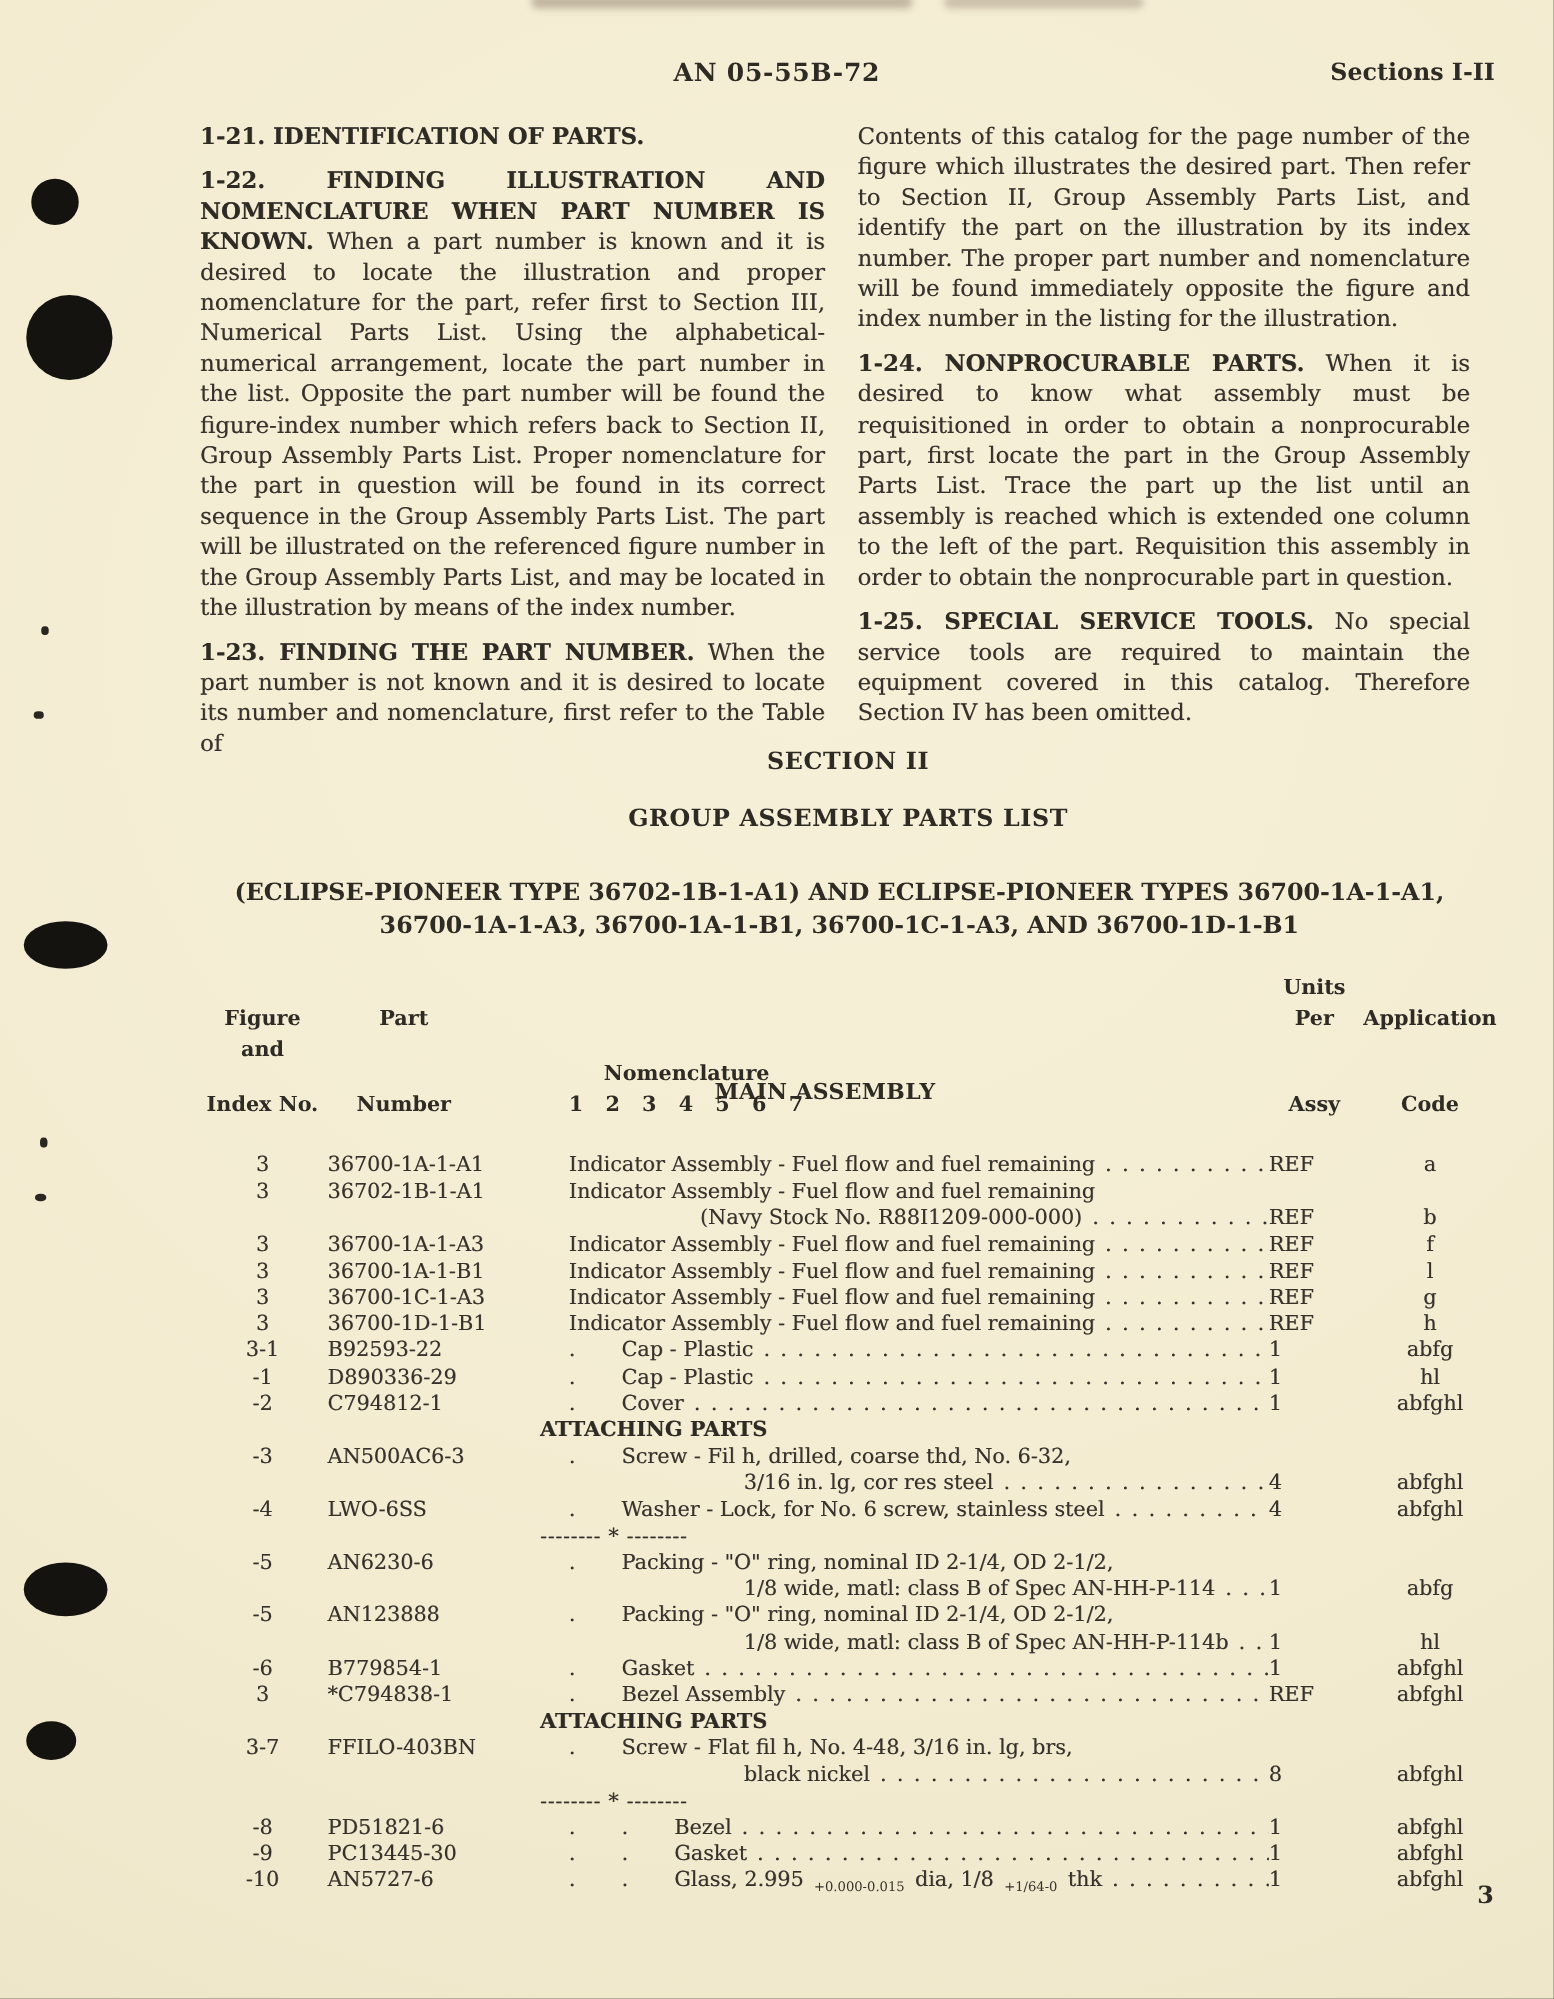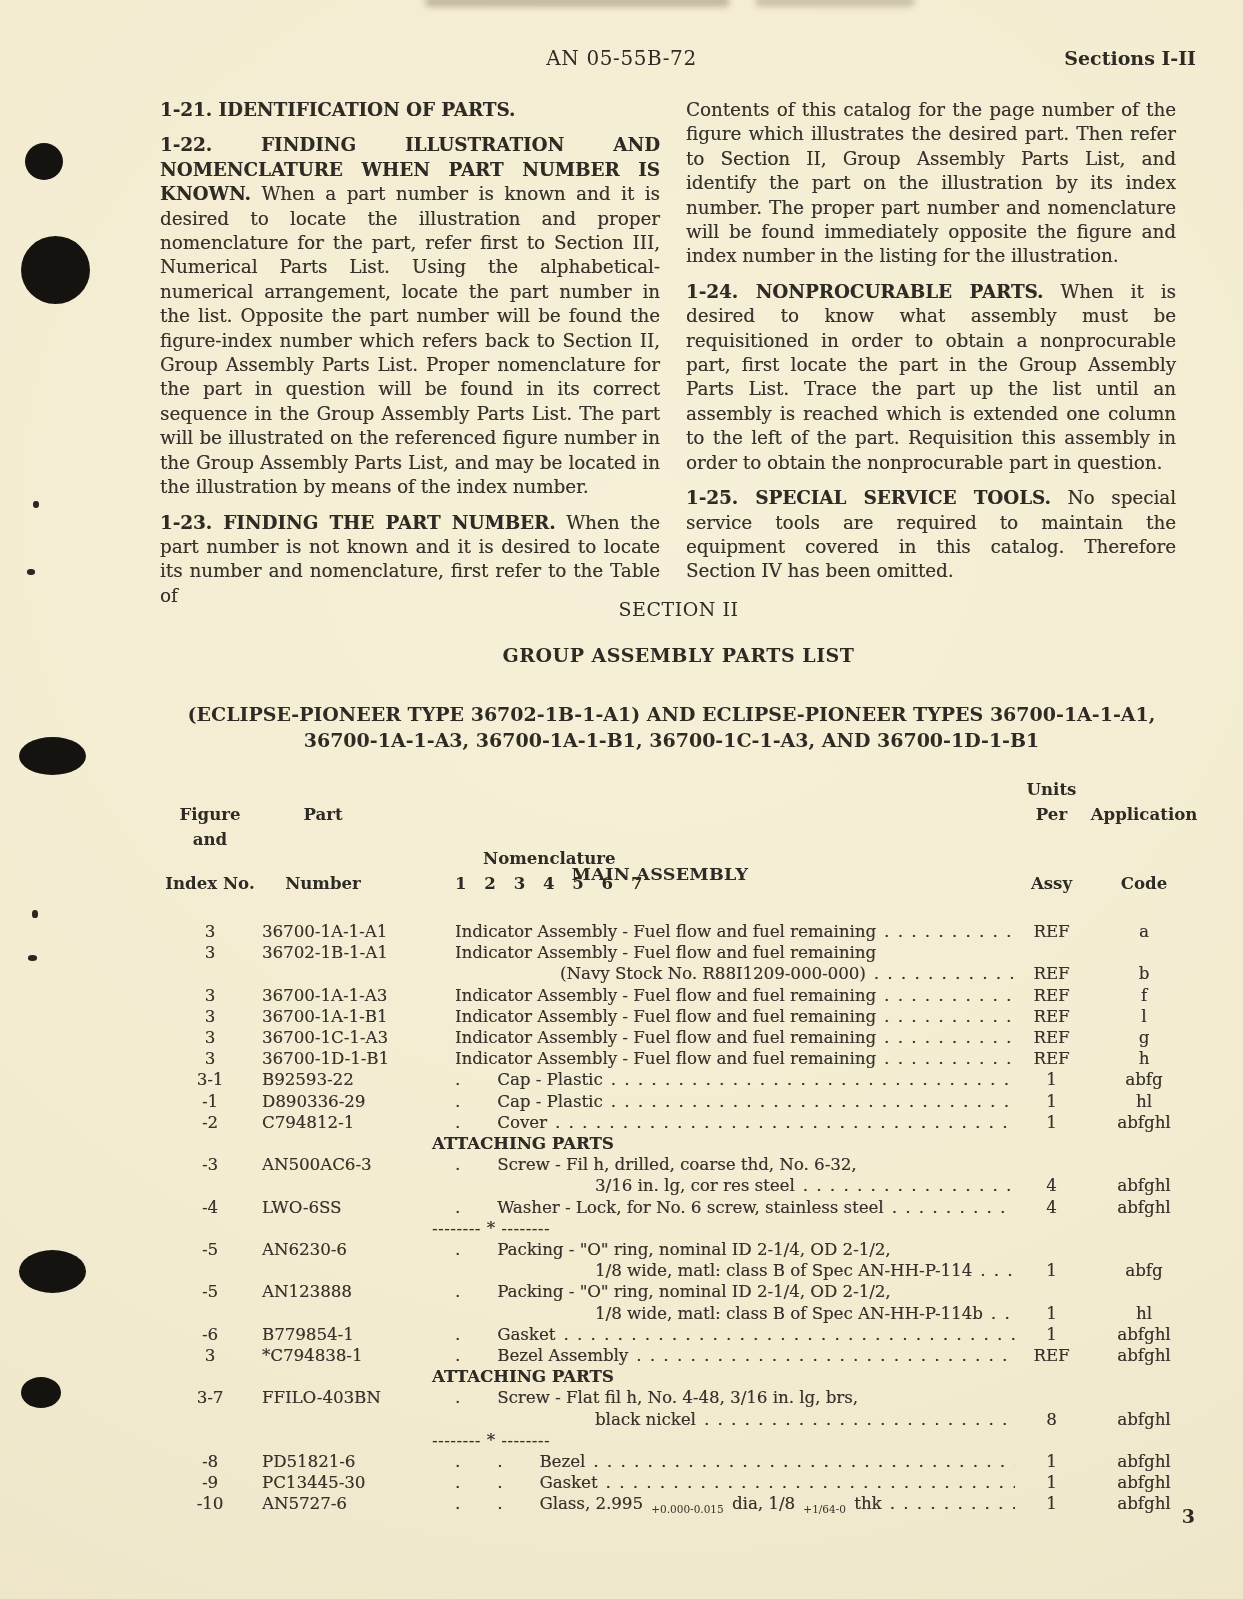--- a/index.html
+++ b/index.html
@@ -12,34 +12,34 @@
   }
   .page *{box-sizing:border-box;}
 
   
   .smudge{position:absolute;top:-4px;height:11px;background:rgba(118,100,84,.40);filter:blur(3px);border-radius:6px;}
   .mark{position:absolute;background:var(--mark,#151310);border-radius:50%;}
   .speck{position:absolute;background:#2a2620;border-radius:45%;}
 
   
   .doc-header{position:absolute;top:46px;left:0;width:100%;text-align:center;
-    font-size:20px;font-weight:400;letter-spacing:.6px;color:#2e2a24;}
+    font-size:20px;font-weight:700;letter-spacing:.6px;color:#2e2a24;}
   .sections-label{position:absolute;top:47px;right:47px;font-size:19px;font-weight:700;color:#2e2a24;}
 
   
   .intro{position:absolute;top:98px;left:160px;width:1037px;display:flex;gap:26px;}
   .col{width:500px;font-size:18.3px;line-height:24.4px;text-align:justify;
     text-shadow:.35px .15px 0 rgba(54,48,42,.45);}
   .col.right{width:490px;}
   .para{margin:0 0 11px 0;}
   .phead{font-weight:700;color:#2e2a24;}
 
   
   .sec-title{position:absolute;top:598px;left:160px;width:1037px;text-align:center;
-    font-size:19px;font-weight:400;letter-spacing:.5px;color:#2e2a24;}
+    font-size:19px;font-weight:700;letter-spacing:.5px;color:#2e2a24;}
   .sec-sub{position:absolute;top:644px;left:160px;width:1037px;text-align:center;
     font-size:19px;font-weight:700;letter-spacing:.5px;color:#2e2a24;}
   .asm-title{position:absolute;top:701px;left:100px;width:1143px;text-align:center;
     font-size:19px;font-weight:700;line-height:26px;color:#2e2a24;}
 
   
   .thead{position:absolute;top:777px;left:160px;width:1040px;font-size:16.6px;line-height:25px;
     font-weight:700;color:#2e2a24;}
   .hrow{display:flex;}
   .h-fig{width:100px;text-align:center;}
@@ -56,21 +56,21 @@
 
   
   .tbody{position:absolute;top:921px;left:160px;width:1040px;font-size:16.6px;line-height:21.2px;
     text-shadow:.35px .15px 0 rgba(54,48,42,.45);}
   .trow{display:flex;align-items:baseline;}
   .c-fig{width:100px;text-align:center;white-space:pre;}
   .c-part{width:177px;white-space:pre;padding-left:2px;}
   .c-nom{flex:1;display:flex;align-items:baseline;padding-left:18px;min-width:0;}
   .nom-text{white-space:pre;}
   .leader{flex:1 1 0;overflow:hidden;white-space:nowrap;word-spacing:3px;padding:0 6px 0 8px;}
-  .c-units{width:73px;text-align:center;}
+  .c-units{width:73px;}
   .c-code{width:112px;text-align:center;}
   .trow.label .nom-text{margin-left:-23px;font-weight:700;color:#2e2a24;}
   .trow.sep .nom-text{margin-left:-23px;letter-spacing:.5px;}
   .trow.cont1 .nom-text{margin-left:105px;}
   .trow.cont2 .nom-text{margin-left:140px;}
   .tol{display:inline-flex;flex-direction:row;font-size:10.5px;line-height:1.08;
     vertical-align:-4px;margin:0 3px;text-shadow:none;}
   .tol .t,.tol .b{display:block;}
 
   .page-number{position:absolute;top:1505px;right:48px;font-size:19px;font-weight:700;color:#2e2a24;}

